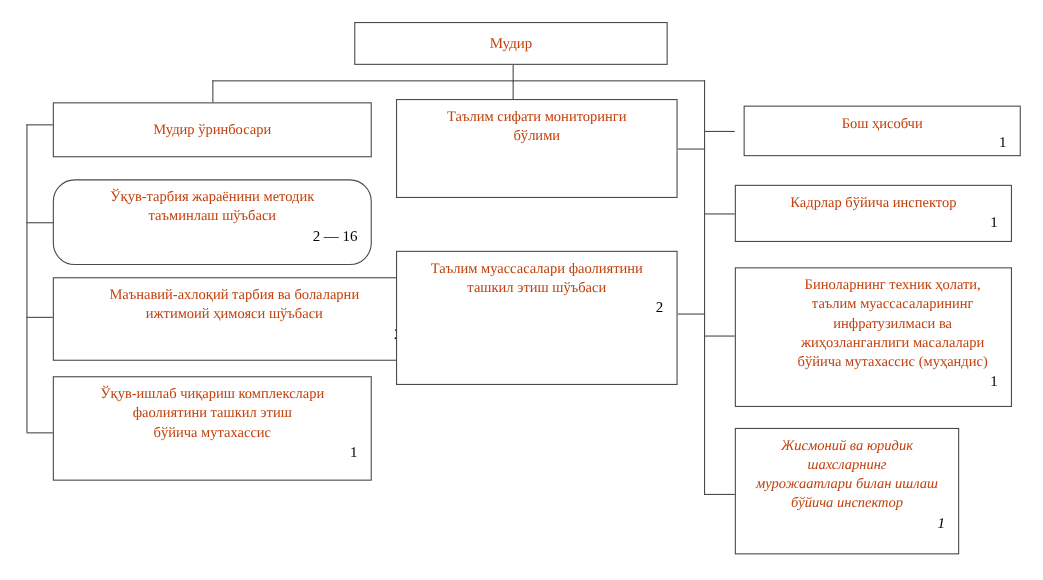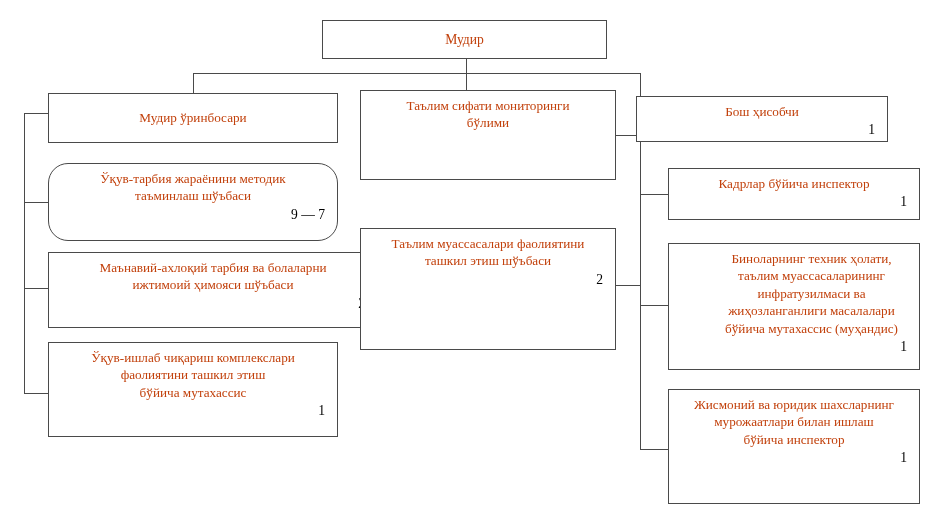--- a/index.html
+++ b/index.html
@@ -91,21 +91,21 @@
     <span class="title">Мудир</span>
   </div>
 
   <div class="node" style="left:48px; top:93px; width:290px; height:50px; display:flex; align-items:center; justify-content:center; padding:0;">
     <span class="title">Мудир ўринбосари</span>
   </div>
 
   <div class="node" style="left:48px; top:163px; width:290px; height:78px;border-radius:20px;">
     <span class="title">Ўқув-тарбия жараёнини методик
 таъминлаш шўъбаси</span>
-    <span class="count">9 — 7</span>
+    <span class="count">2 — 16</span>
   </div>
 
   <div class="node" style="left:48px; top:252px; width:330px; height:76px;">
     <span class="title">Маънавий-ахлоқий тарбия ва болаларни
 ижтимоий ҳимояси шўъбаси</span>
     <span class="count">2</span>
   </div>
 
   <div class="node" style="left:48px; top:342px; width:290px; height:95px;">
     <span class="title">Ўқув-ишлаб чиқариш комплекслари
@@ -118,39 +118,39 @@
     <span class="title">Таълим сифати мониторинги
 бўлими</span>
   </div>
 
   <div class="node" style="left:360px; top:228px; width:256px; height:122px;">
     <span class="title">Таълим муассасалари фаолиятини
 ташкил этиш шўъбаси</span>
     <span class="count">2</span>
   </div>
 
-  <div class="node" style="left:636px; top:96px; width:252px; height:46px;">
+  <div class="node" style="left:676px; top:96px; width:252px; height:46px;">
     <span class="title">Бош ҳисобчи</span>
     <span class="count">1</span>
   </div>
 
   <div class="node" style="left:668px; top:168px; width:252px; height:52px;">
     <span class="title">Кадрлар бўйича инспектор</span>
     <span class="count">1</span>
   </div>
 
   <div class="node" style="left:668px; top:243px; width:252px; height:127px;padding-left:45px;">
     <span class="title">Биноларнинг техник ҳолати,
 таълим муассасаларининг
 инфратузилмаси ва
 жиҳозланганлиги масалалари
 бўйича мутахассис (муҳандис)</span>
     <span class="count">1</span>
   </div>
 
-  <div class="node" style="left:668px; top:389px; width:252px; height:115px;">
+  <div class="node" style="left:668px; top:389px; width:204px; height:115px;font-style:italic;">
     <span class="title">Жисмоний ва юридик шахсларнинг
 мурожаатлари билан ишлаш
 бўйича инспектор</span>
     <span class="count">1</span>
   </div>
 
 </div>
 
 </body></html>

